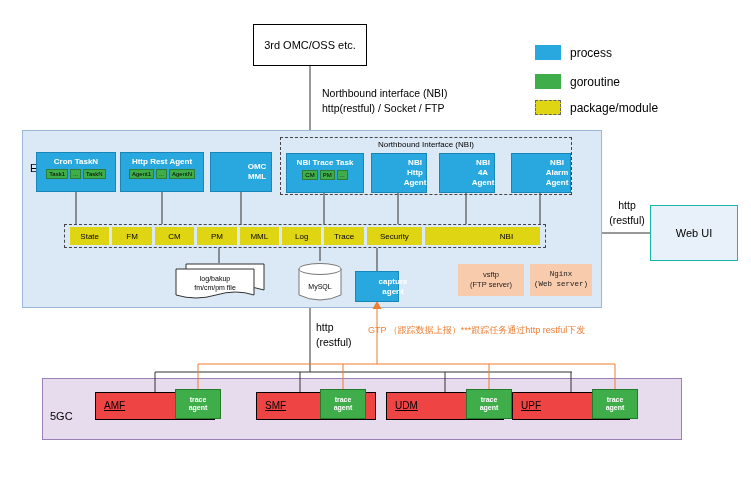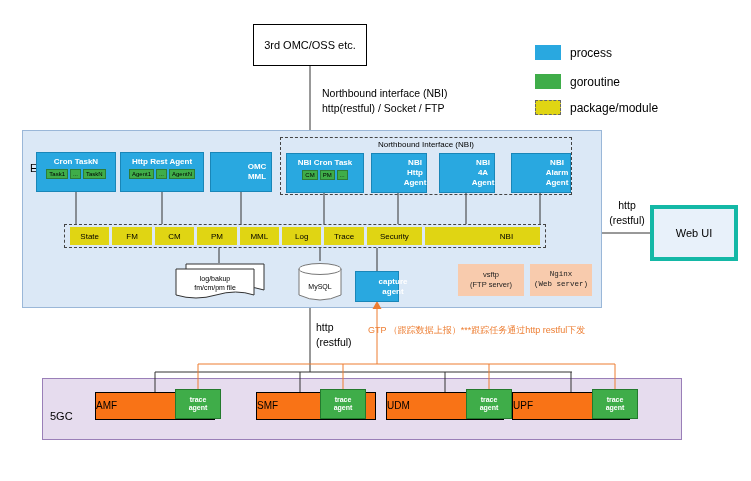--- a/index.html
+++ b/index.html
@@ -70,26 +70,26 @@
   #mysql .mysql-label{position:absolute;left:0;top:23px;width:48px;text-align:center;font-size:7px;}
 
   #capture-agent{left:355px;top:271px;width:44px;height:31px;}
 
   .tan-box{position:absolute;background:#f8cbad;display:flex;flex-direction:column;align-items:center;
            justify-content:center;font-size:7.5px;line-height:1.3;text-align:center;color:#222;}
   #vsftp{left:458px;top:264px;width:66px;height:32px;}
   #nginx{left:530px;top:264px;width:62px;height:32px;font-family:Liberation Mono, monospace;}
 
   #web-ui{position:absolute;left:650px;top:205px;width:88px;height:56px;background:#e8f1fa;
-          border:4px solid #14b8a6;box-sizing:border-box;display:flex;align-items:center;
+          border:1px solid #14b8a6;box-sizing:border-box;display:flex;align-items:center;
           justify-content:center;font-size:11px;}
 
   
-  .nf-box{position:absolute;top:392px;height:28px;background:#f97316;border:1px solid #000;
-          box-sizing:border-box;font-size:10px;line-height:26px;}
+  .nf-box{position:absolute;top:392px;height:28px;background:#ef4444;border:1px solid #000;
+          box-sizing:border-box;font-size:10px;line-height:26px;padding-left:8px;text-decoration:underline;}
   #nf-amf{left:95px;width:120px;}
   #nf-smf{left:256px;width:120px;}
   #nf-udm{left:386px;width:118px;}
   #nf-upf{left:512px;width:118px;}
   .trace-agent{position:absolute;top:389px;width:46px;height:30px;background:#3fad49;border:1px solid #237a2d;
                box-sizing:border-box;display:flex;flex-direction:column;align-items:center;justify-content:center;
                color:#fff;font-size:7px;line-height:1.2;font-weight:bold;}
   #ta-amf{left:175px;} #ta-smf{left:320px;} #ta-udm{left:466px;} #ta-upf{left:592px;}
 </style>
 </head>
@@ -170,21 +170,21 @@
     </div>
   </div>
 
   <div class="blue-box blue-center" id="omc-mml">
     <span>OMC MML</span>
   </div>
 
   <div id="nbi-group">
     <div id="nbi-group-title">Northbound Interface (NBI)</div>
     <div class="blue-box" id="nbi-cron-task">
-      <div class="blue-title">NBI Cron Task</div>
+      <div class="blue-title">NBI Trace Task</div>
       <div class="subs">
         <span class="sub">CM</span>
         <span class="sub">PM</span>
         <span class="sub">...</span>
       </div>
     </div>
     <div class="blue-box blue-center" id="nbi-http-agent">
       <span>NBI Http</span>
       <span>Agent</span>
     </div>

